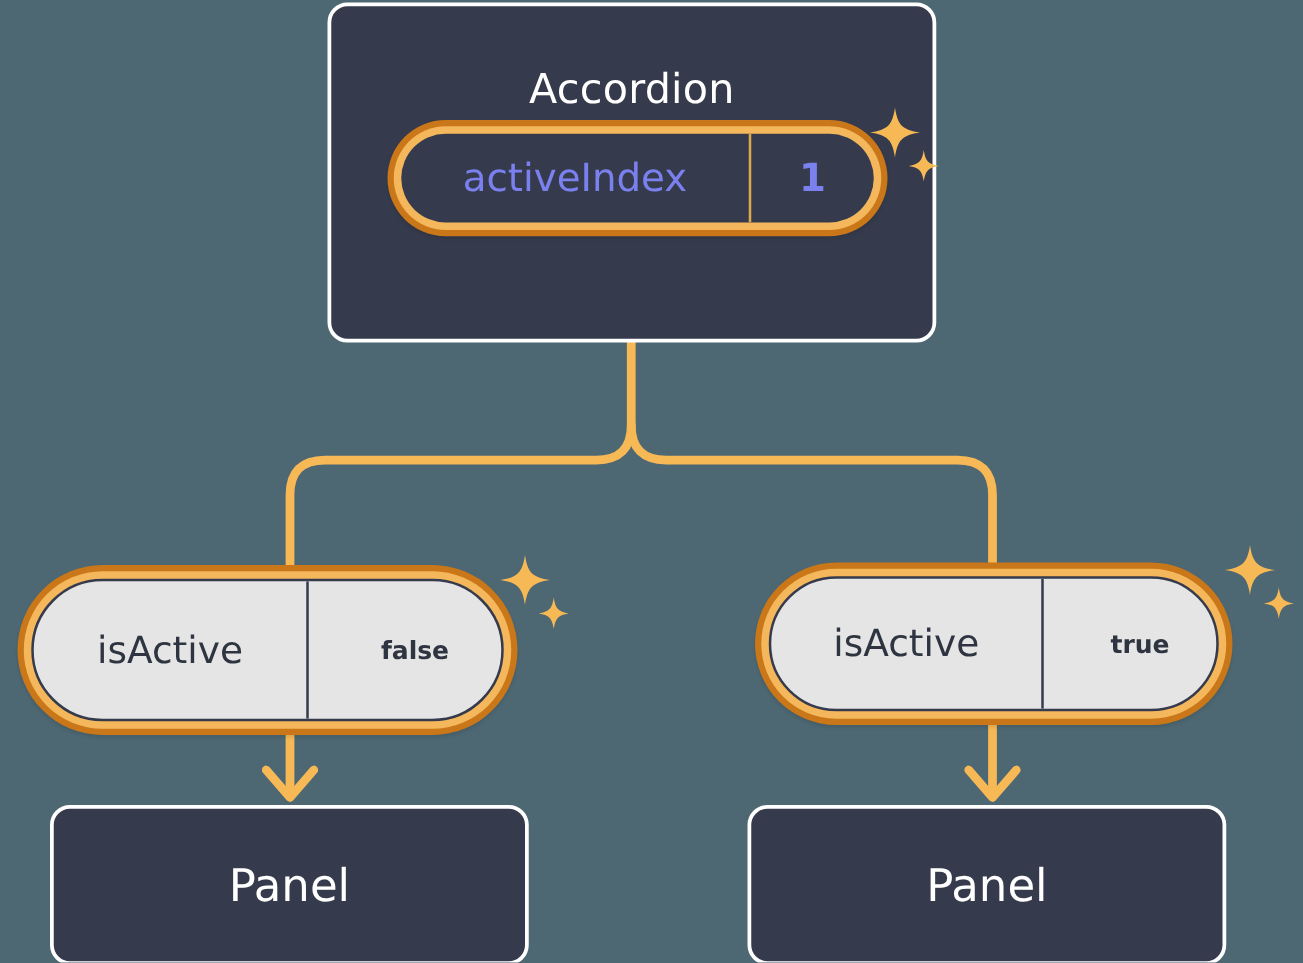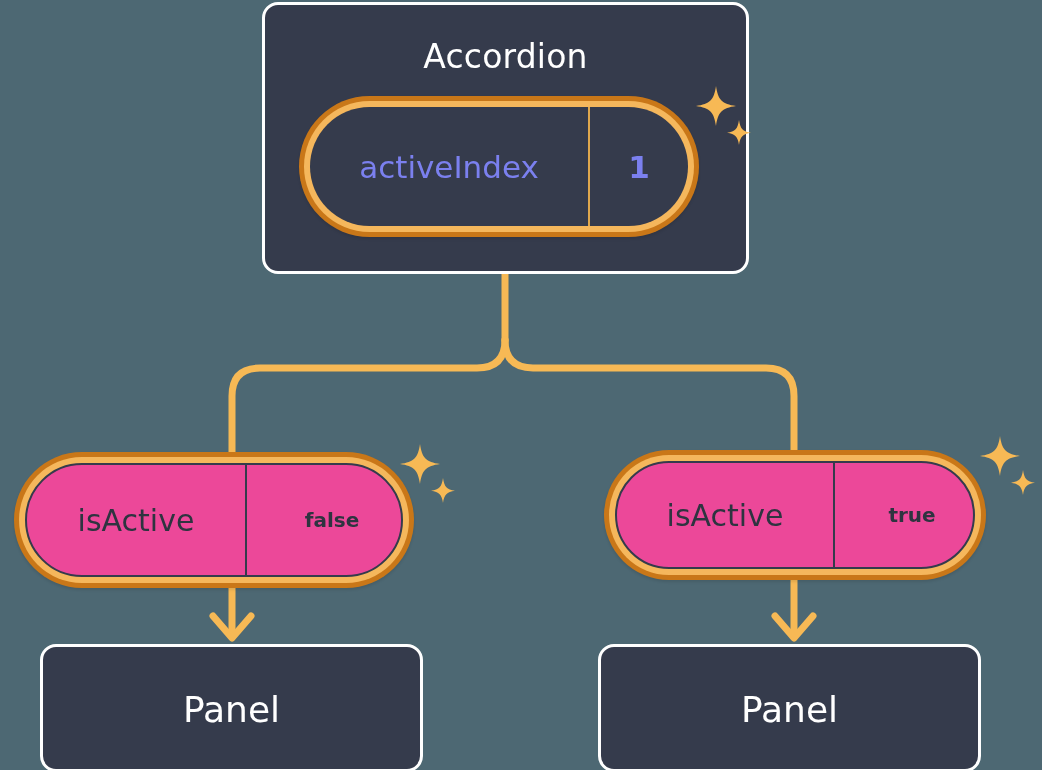--- a/index.html
+++ b/index.html
@@ -44,21 +44,21 @@
   .card-title {
     position: absolute;
     left: 0;
     right: 0;
     text-align: center;
     color: #ffffff;
     font-size: 33px;
     font-weight: 400;
     letter-spacing: 0.2px;
   }
-  #accordion-card .card-title { top: 32px; }
+  #accordion-card .card-title { top: 46px; }
 
   .panel-card {
     position: absolute;
     width: 383px;
     height: 128px;
     background: #353b4c;
     border: 3px solid #ffffff;
     border-radius: 16px;
     box-sizing: border-box;
   }
@@ -104,45 +104,45 @@
   .pill-key, .pill-val {
     display: flex;
     align-items: center;
     justify-content: center;
     box-sizing: border-box;
     white-space: nowrap;
   }
 
   
   #pill-activeindex {
-    left: 299px;
+    left: 310px;
     top: 96px;
     width: 400px;
-    height: 141px;
+    height: 93px;
   }
   #pill-activeindex .pill-inner {
     background: #353b4c;
     border: 0;
   }
   #pill-activeindex .pill-key {
     flex: 0 0 280px;
     color: #7b80ef;
     font-size: 31px;
     border-right: 2px solid #e0a84d;
   }
   #pill-activeindex .pill-val {
     flex: 1 1 auto;
     color: #7b80ef;
     font-size: 31px;
     font-weight: 700;
   }
 
   
   .pill-bool .pill-inner {
-    background: #ec4899;
+    background: #e5e5e5;
     border: 2px solid #353b4c;
     gap: 16px;
   }
   .pill-bool .pill-key {
     color: #2e3440;
     font-size: 30px;
     font-weight: 400;
     border-right: 2px solid #353b4c;
   }
   .pill-bool .pill-val {

